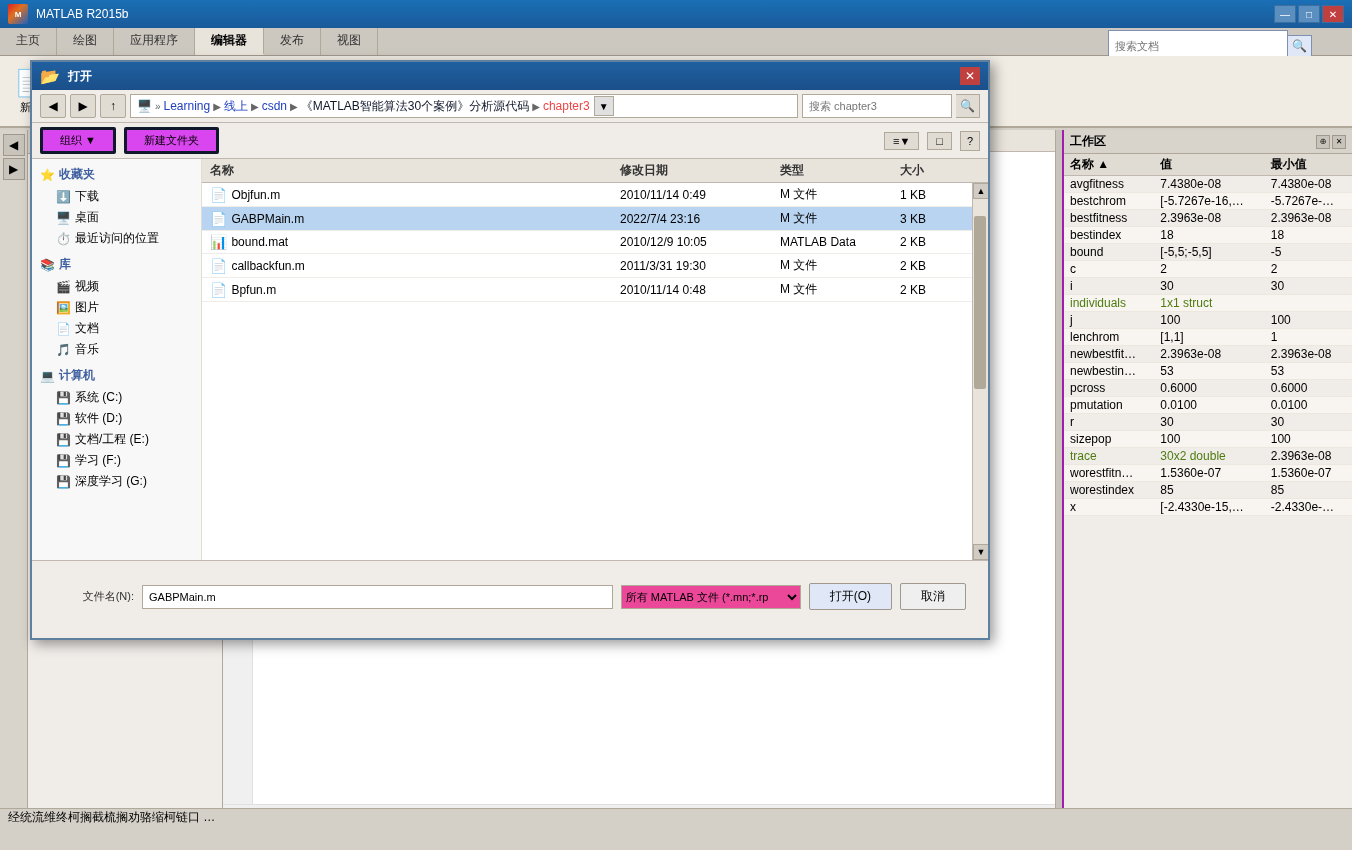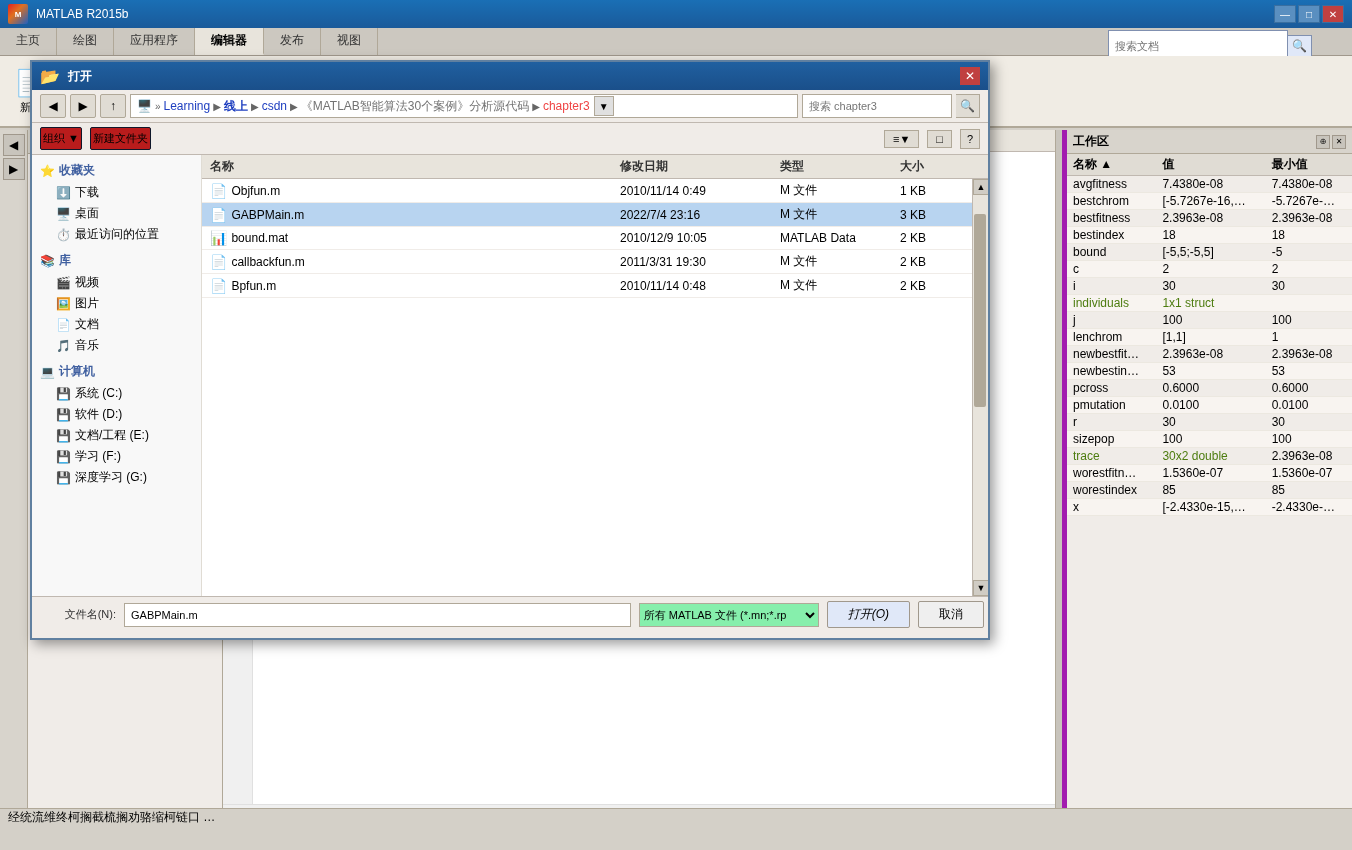--- a/index.html
+++ b/index.html
@@ -34,45 +34,45 @@
     .dialog-close-btn { margin-left: auto; width: 20px; height: 18px; background: #c04040; border: none; color: white; cursor: pointer; display: flex; align-items: center; justify-content: center; font-size: 12px; }
 
     .dialog-nav { display: flex; align-items: center; padding: 4px 8px; background: #f0ece8; border-bottom: 1px solid #c0b8b0; gap: 4px; }
     .dialog-nav-btn { width: 26px; height: 24px; background: #e0dcd4; border: 1px solid #b0a898; display: flex; align-items: center; justify-content: center; cursor: pointer; font-size: 12px; border-radius: 2px; }
     .breadcrumb-bar { flex: 1; height: 24px; border: 1px solid #b0a898; background: white; display: flex; align-items: center; padding: 0 6px; font-size: 11px; overflow: hidden; }
     .breadcrumb-arrow { font-size: 10px; color: #666; margin: 0 3px; }
     .dialog-search { width: 150px; height: 24px; border: 1px solid #b0a898; padding: 0 6px; font-size: 11px; background: white; }
     .search-icon-btn { width: 24px; height: 24px; background: #e0dcd4; border: 1px solid #b0a898; border-left: none; cursor: pointer; display: flex; align-items: center; justify-content: center; }
 
     .dialog-toolbar { display: flex; align-items: center; padding: 4px 8px; background: #f0ece8; border-bottom: 1px solid #c0b8b0; gap: 8px; }
-    .dialog-toolbar-btn { padding: 3px 2px; background: #b91c1c; border: 1px solid #0f172a; cursor: pointer; font-size: 11px; border-radius: 2px; }
+    .dialog-toolbar-btn { padding: 3px 17px; background: #d946ef; border: 3px solid #0f172a; cursor: pointer; font-size: 11px; border-radius: 2px; }
 
     .dialog-body { display: flex; flex: 1; overflow: hidden; }
     .dialog-sidebar { width: 170px; background: #f8f8f8; border-right: 1px solid #e0dcd4; overflow-y: auto; padding: 4px 0; }
     .dialog-sidebar-section { margin-bottom: 4px; }
     .sidebar-section-header { padding: 3px 8px; font-size: 11px; font-weight: bold; color: #4060a0; display: flex; align-items: center; gap: 4px; cursor: pointer; }
     .sidebar-item { padding: 2px 8px 2px 24px; font-size: 11px; cursor: pointer; display: flex; align-items: center; gap: 4px; }
     .files-list-header { display: grid; grid-template-columns: 1fr 160px 120px 80px; padding: 3px 8px; background: #e8e4dc; border-bottom: 1px solid #c0b8b0; font-size: 11px; font-weight: bold; color: #333; }
     .files-list-header div { cursor: pointer; }
     .file-row { display: grid; grid-template-columns: 1fr 160px 120px 80px; padding: 3px 8px; border-bottom: 1px solid #f0ece8; font-size: 11px; cursor: pointer; align-items: center; }
     .file-row.selected { background: #b8d4f0; }
     .file-name { display: flex; align-items: center; gap: 4px; }
     .file-icon { font-size: 14px; }
 
-    .dialog-footer { padding: 4px; background: #f0ece8; border-top: 1px solid #c0b8b0; }
+    .dialog-footer { padding: 22px; background: #f0ece8; border-top: 1px solid #c0b8b0; }
     .footer-row { display: flex; align-items: center; gap: 8px; margin-bottom: 6px; }
     .footer-label { width: 80px; text-align: right; font-size: 11px; color: #333; }
     .footer-input { flex: 1; height: 24px; border: 1px solid #b0a898; padding: 0 6px; font-size: 11px; }
-    .footer-select { width: 180px; height: 24px; border: 1px solid #b0a898; font-size: 11px; background: #86efac; }
+    .footer-select { width: 180px; height: 24px; border: 1px solid #b0a898; font-size: 11px; background: #ec4899; }
     .footer-btns { display: flex; gap: 8px; justify-content: flex-end; }
     .footer-btn { padding: 4px 20px; font-size: 12px; border: 1px solid #a0988c; cursor: pointer; border-radius: 2px; }
-    .footer-btn.primary { background: #e0e8f8; font-style: italic; }
+    .footer-btn.primary { background: #e0e8f8; }
 
     
-    .workspace-panel { width: 290px; background: #f0ece8; border-left: 5px solid #a21caf; display: flex; flex-direction: column; }
+    .workspace-panel { width: 290px; background: #f0ece8; border-left: 2px solid #a21caf; display: flex; flex-direction: column; }
     .workspace-header { background: #d8d4cc; padding: 3px 6px; border-bottom: 1px solid #b0a898; font-size: 11px; font-weight: bold; display: flex; align-items: center; justify-content: space-between; }
     .workspace-table { flex: 1; overflow-y: auto; }
     .workspace-table table { width: 100%; border-collapse: collapse; font-size: 11px; }
     .workspace-table th { background: #e0dcd4; padding: 2px 6px; border-bottom: 1px solid #c0b8b0; text-align: left; font-weight: bold; position: sticky; top: 0; cursor: pointer; }
     .workspace-table td { padding: 1px 6px; border-bottom: 1px solid #ece8e0; }
     .workspace-table tr:nth-child(even) { background: #f8f4f0; }
     .ws-blue { color: #4d7c0f; }
     .ws-name { color: #000; }
 
     
@@ -363,25 +363,25 @@
 
     <div class="dialog-nav">
       <button class="dialog-nav-btn">◀</button>
       <button class="dialog-nav-btn">▶</button>
       <button class="dialog-nav-btn">↑</button>
       <div class="breadcrumb-bar">
         <span>🖥️</span>
         <span class="breadcrumb-arrow">»</span>
         <span style="color:#2040c0;">Learning</span>
         <span class="breadcrumb-arrow">▶</span>
-        <span style="color:#2040c0;font-weight:bold;">线上</span>
+        <span style="color:#2040c0;">线上</span>
         <span class="breadcrumb-arrow">▶</span>
         <span style="color:#2040c0;">csdn</span>
         <span class="breadcrumb-arrow">▶</span>
-        <span style="color:#737373;">《MATLAB智能算法30个案例》分析源代码</span>
+        <span style="color:#0f172a;">《MATLAB智能算法30个案例》分析源代码</span>
         <span class="breadcrumb-arrow">▶</span>
         <span style="color:#ef4444;">chapter3</span>
         <button style="width:20px;height:20px;margin-left:4px;font-size:10px;cursor:pointer;background:#e0e0e0;border:1px solid #b0a898;">▼</button>
       </div>
       <input class="dialog-search" type="text" placeholder="搜索 chapter3" style="">
       <button class="search-icon-btn">🔍</button>
     </div>
 
     <div class="dialog-toolbar">
       <button class="dialog-toolbar-btn">组织 ▼</button>

